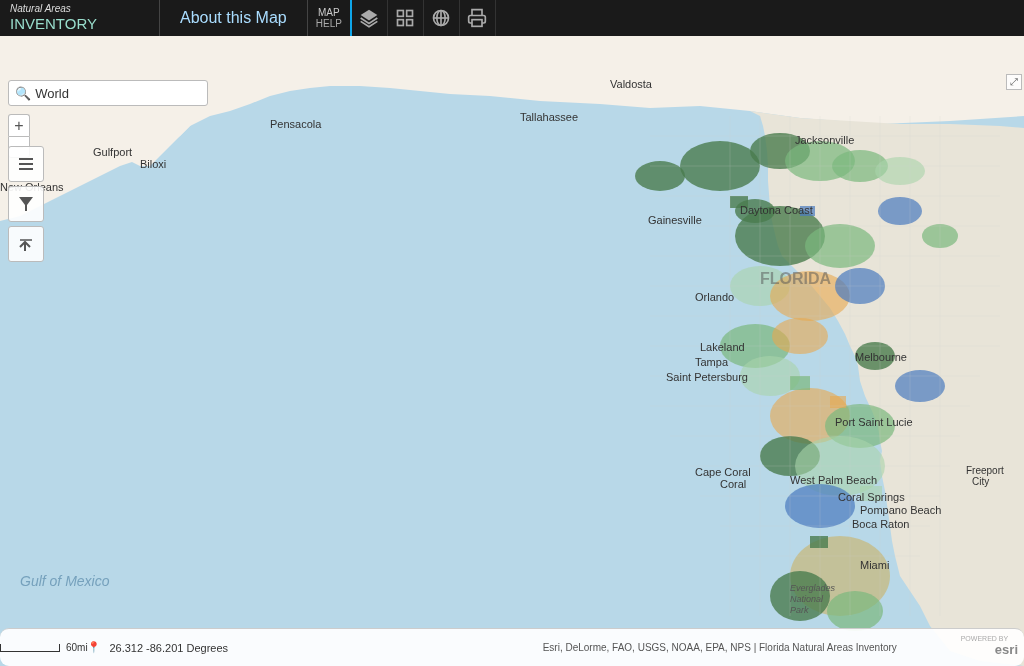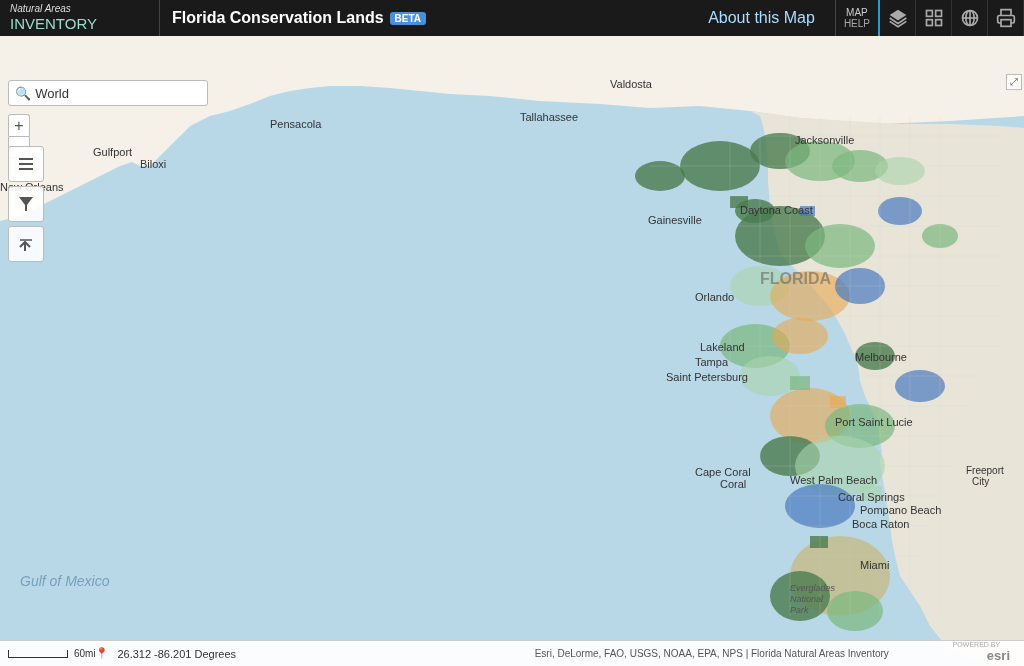--- a/index.html
+++ b/index.html
@@ -93,24 +93,24 @@
     #map-container {
       position: absolute; top: 36px; left: 0; right: 0; bottom: 0;
       background: #5eead4; overflow: hidden;
     }
 
     
     #florida-map { position: absolute; top: 0; left: 0; width: 100%; height: 100%; }
 
     
     #bottom-bar {
-      position: absolute; bottom: 0; left: 0; right: 0; height: 26px;
+      position: absolute; bottom: 0; left: 0; right: 0; height: 38px;
       background: rgba(255,255,255,0.92); border-top: 1px solid #ccc;
       display: flex; align-items: center; justify-content: space-between;
-      padding: 0 8px; z-index: 100; font-size: 11px; color: #333;
+      padding: 0 0; z-index: 100; font-size: 11px; color: #333; border-radius: 9px;
     }
     #scale-bar-area { display: flex; align-items: center; gap: 6px; }
     #scale-bar {
       width: 60px; height: 8px; border: 1px solid #333; border-top: none;
       position: relative;
     }
     #scale-label { font-size: 10px; }
 
     #coordinates { font-size: 11px; color: #333; }
 
@@ -148,24 +148,20 @@
 <body>
 
 <div id="header">
   <div id="logo-area">
     <div id="logo-text">
       <span class="natural">Natural Areas</span>
       <span class="areas">INVENTORY</span>
     </div>
   </div>
 
-  <div id="map-title-area">
-    <span id="map-title">Florida Conservation Lands</span>
-    <span id="beta-badge">BETA</span>
-  </div>
 
   <a id="about-link">About this Map</a>
 
   <div id="toolbar-right">
     <div id="map-help-label">
       <span class="map">MAP</span>
       <span class="help">HELP</span>
     </div>
 
     <div class="toolbar-btn">

